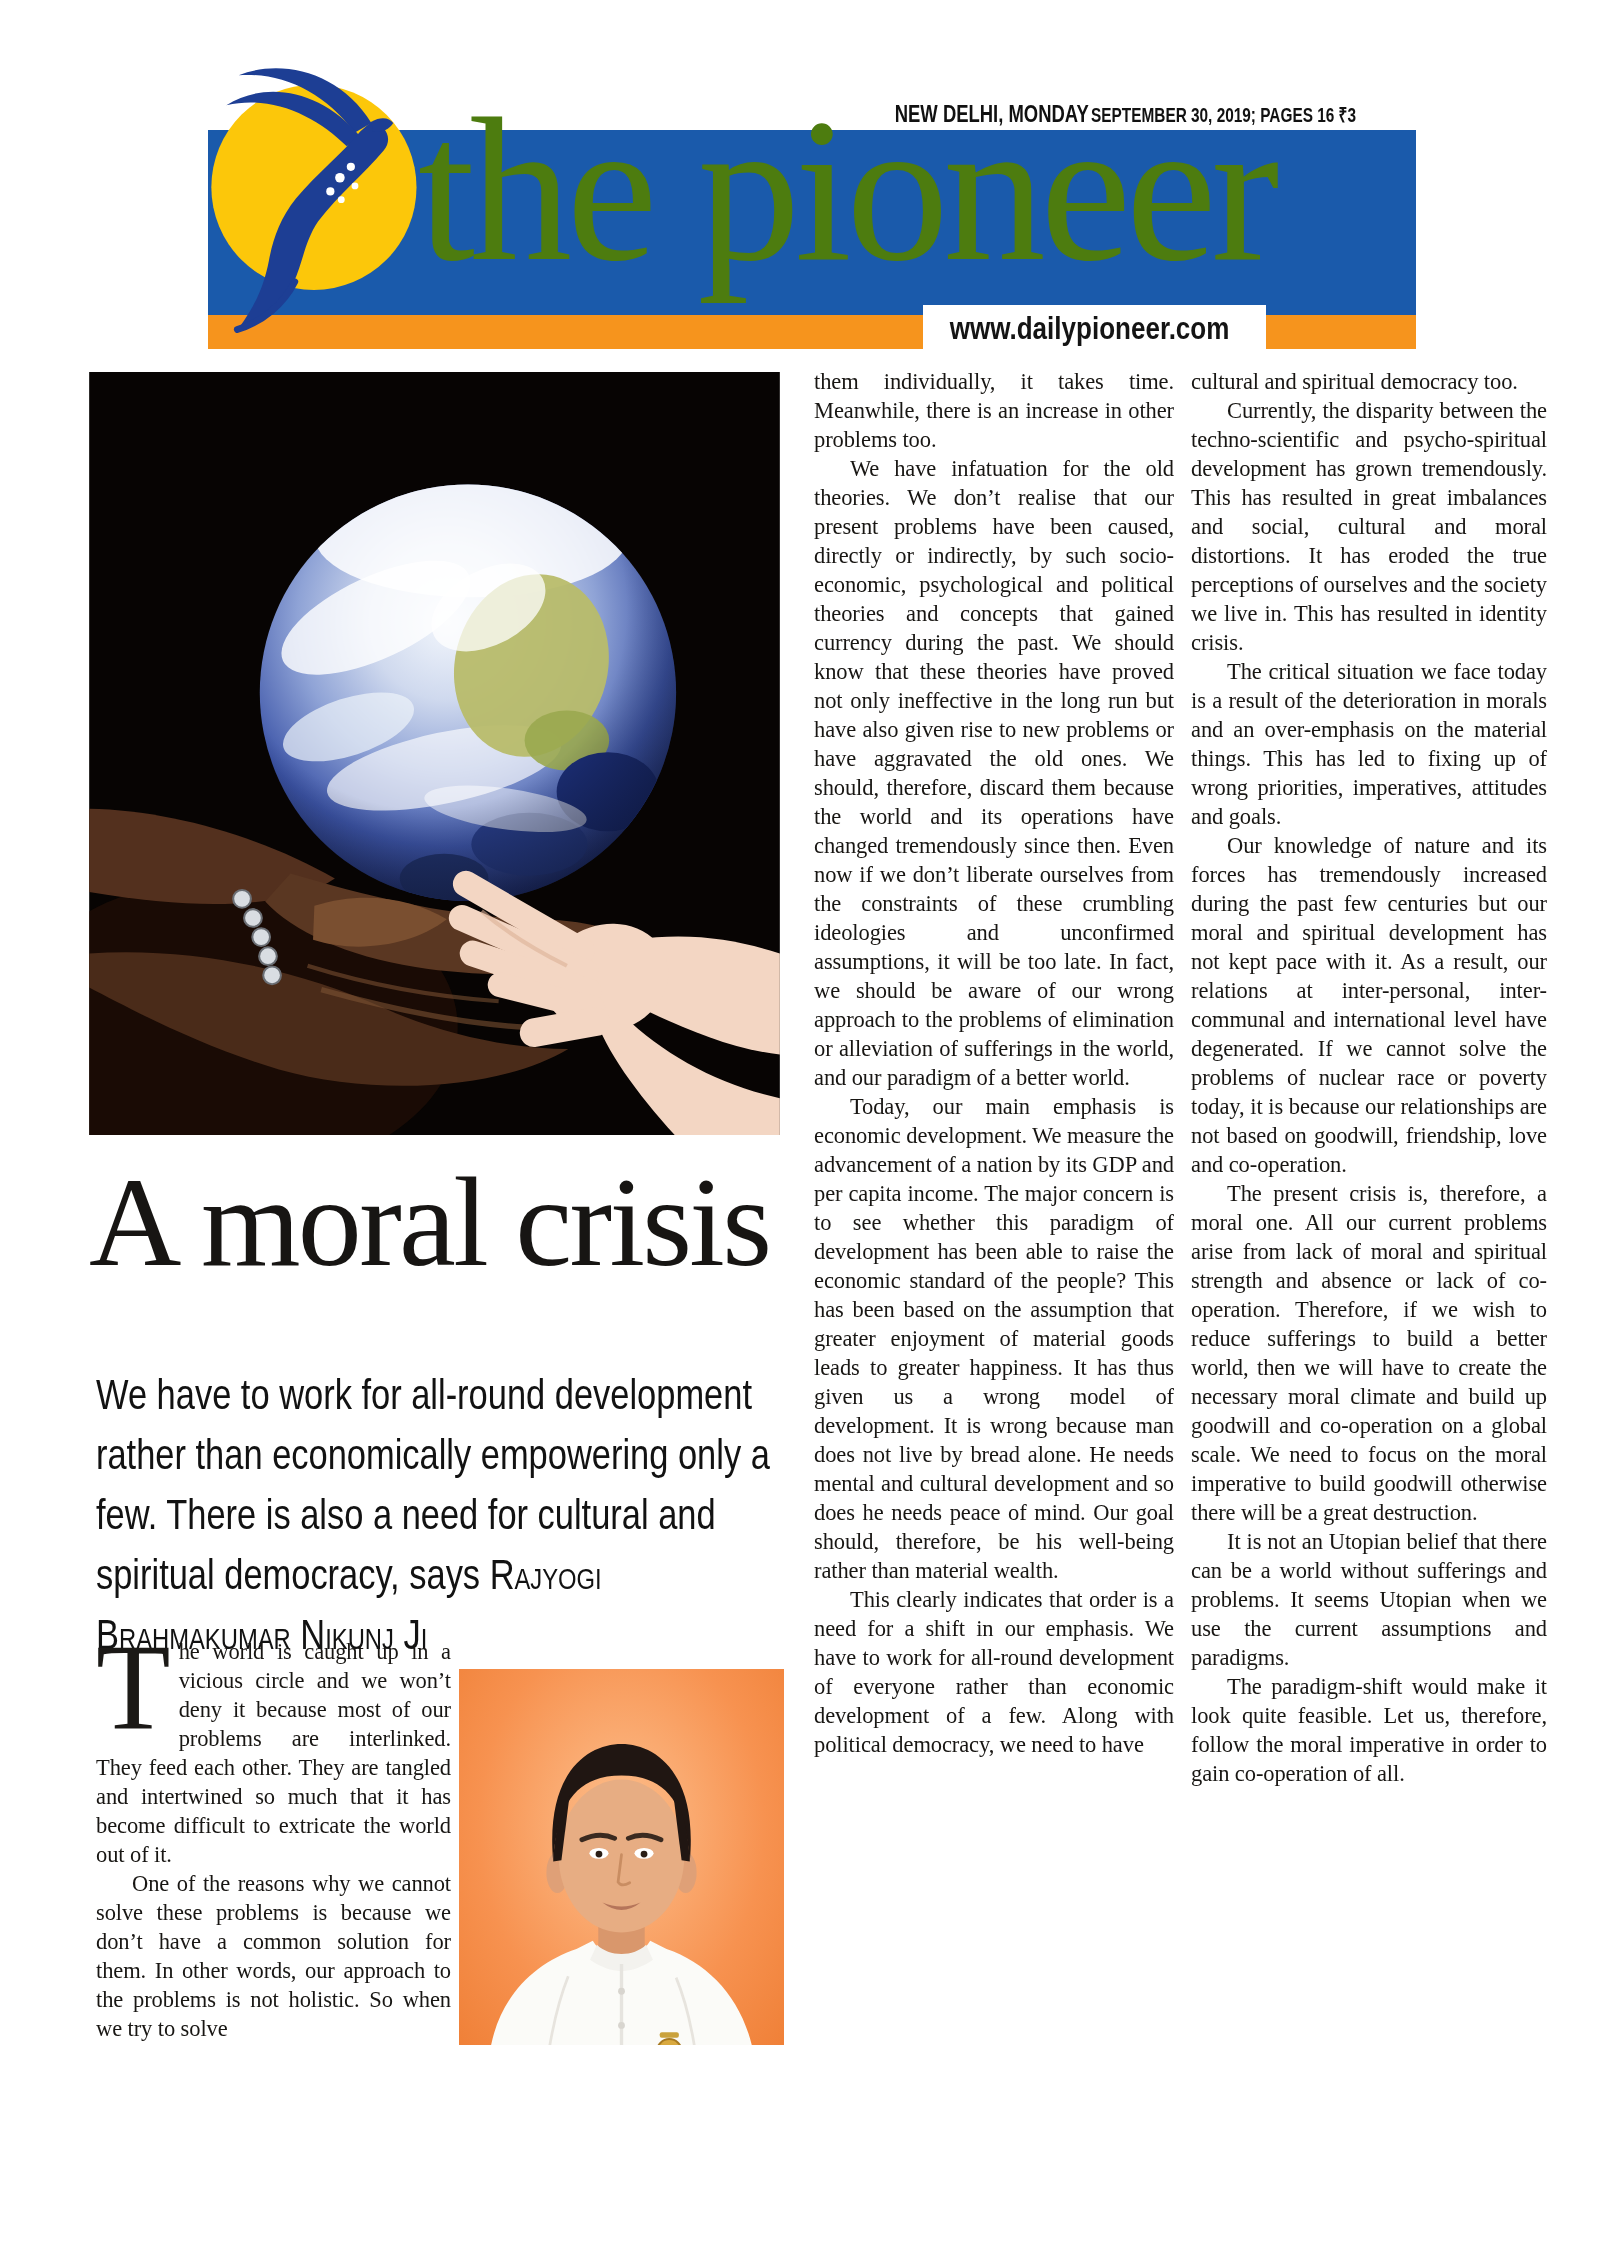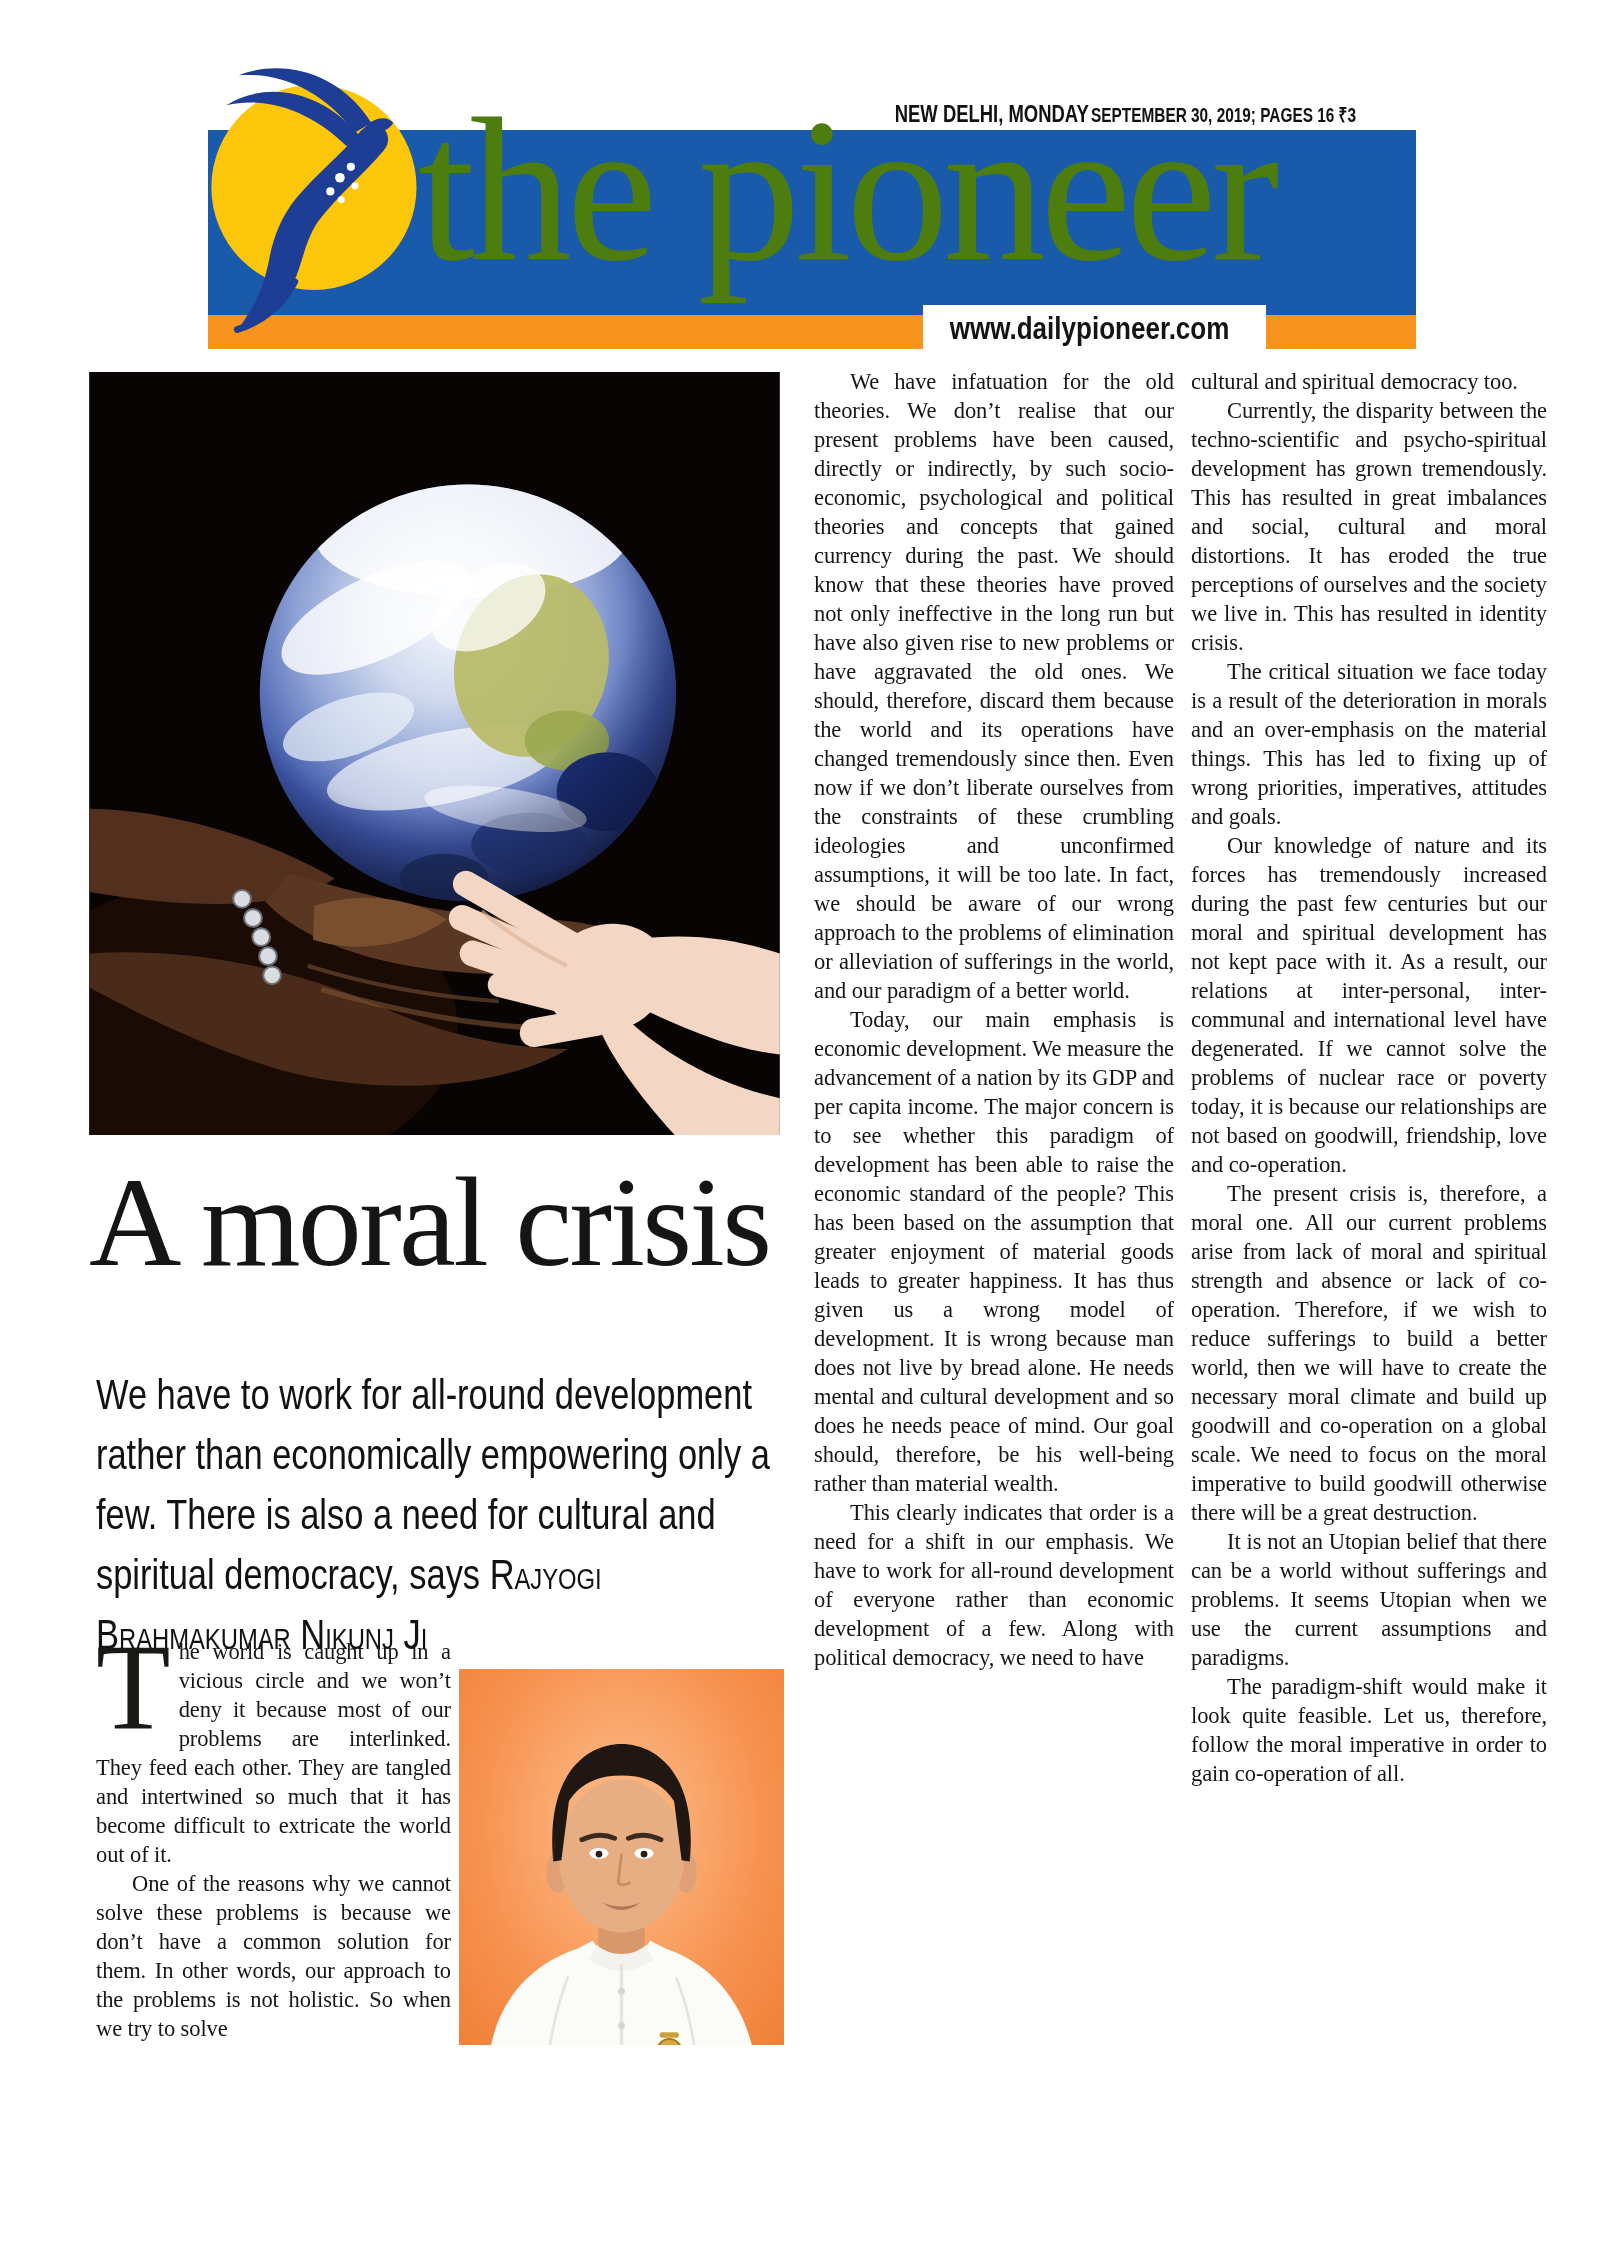--- a/index.html
+++ b/index.html
@@ -220,20 +220,21 @@
         <rect x="294" y="532" width="28" height="8" rx="3" fill="#caa23c"></rect>
         <circle cx="308" cy="560" r="18" fill="#d9a93f" stroke="#a87a22" stroke-width="3"></circle>
         <circle cx="308" cy="560" r="8" fill="#c1922e"></circle>
       </g>
 
       <rect x="0" y="560" width="476" height="80" fill="url(#fadeP)"></rect>
     </svg>
   </div>
 
   <div id="col2" class="col">
+    <p class="noindent">them individually, it takes time. Meanwhile, there is an increase in other problems too.</p>
     <p>We have infatuation for the old theories. We don’t realise that our present problems have been caused, directly or indirectly, by such socio-economic, psychological and political theories and concepts that gained currency during the past. We should know that these theories have proved not only ineffective in the long run but have also given rise to new problems or have aggravated the old ones. We should, therefore, discard them because the world and its operations have changed tremendously since then. Even now if we don’t liberate ourselves from the constraints of these crumbling ideologies and unconfirmed assumptions, it will be too late. In fact, we should be aware of our wrong approach to the problems of elimination or alleviation of sufferings in the world, and our paradigm of a better world.</p>
     <p>Today, our main emphasis is economic development. We measure the advancement of a nation by its GDP and per capita income. The major concern is to see whether this paradigm of development has been able to raise the economic standard of the people? This has been based on the assumption that greater enjoyment of material goods leads to greater happiness. It has thus given us a wrong model of development. It is wrong because man does not live by bread alone. He needs mental and cultural development and so does he needs peace of mind. Our goal should, therefore, be his well-being rather than material wealth.</p>
     <p>This clearly indicates that order is a need for a shift in our emphasis. We have to work for all-round development of everyone rather than economic development of a few. Along with political democracy, we need to have</p>
   </div>
 
   <div id="col3" class="col">
     <p class="noindent">cultural and spiritual democracy too.</p>
     <p>Currently, the disparity between the techno-scientific and psycho-spiritual development has grown tremendously. This has resulted in great imbalances and social, cultural and moral distortions. It has eroded the true perceptions of ourselves and the society we live in. This has resulted in identity crisis.</p>
     <p>The critical situation we face today is a result of the deterioration in morals and an over-emphasis on the material things. This has led to fixing up of wrong priorities, imperatives, attitudes and goals.</p>
     <p>Our knowledge of nature and its forces has tremendously increased during the past few centuries but our moral and spiritual development has not kept pace with it. As a result, our relations at inter-personal, inter-communal and international level have degenerated. If we cannot solve the problems of nuclear race or poverty today, it is because our relationships are not based on goodwill, friendship, love and co-operation.</p>

